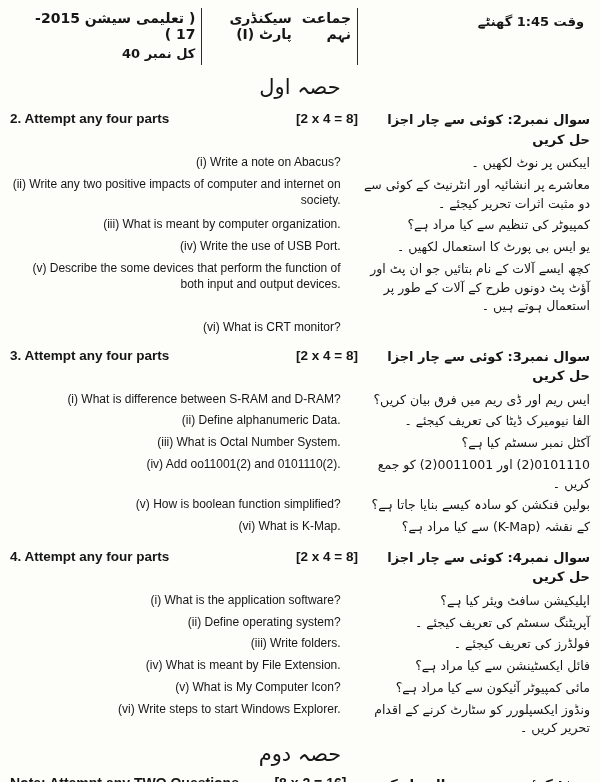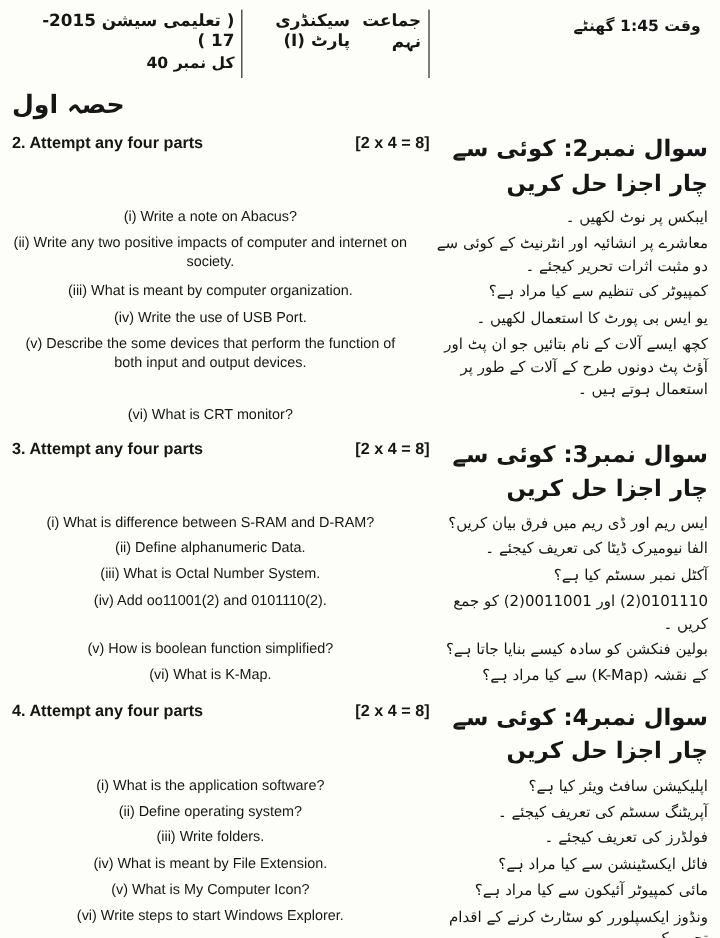--- a/index.html
+++ b/index.html
@@ -13,31 +13,31 @@
   .hcell { padding:2px 6px 4px 6px; }
   .hcell .l1 { font-weight:bold; font-size:14px; }
   .hcell .l2 { font-size:13px; font-weight:bold; margin-top:4px; }
   .h-left  { width:33%; }
   .h-mid   { width:27%; border-left:1.5px solid #2a2a2a; border-right:1.5px solid #2a2a2a; }
   .h-right { width:40%; }
   .ur { direction:rtl; font-family:"DejaVu Sans", sans-serif; }
   .h-mid .l1 { display:flex; flex-direction:row-reverse; justify-content:space-between; gap:6px; }
 
   
-  .part-heading { font-size:21px; font-weight:bold;
+  .part-heading { text-align:center; font-size:21px; font-weight:normal;
                   font-family:"DejaVu Sans", sans-serif; margin:4px 0 8px 0; }
 
   
   .row { display:flex; justify-content:space-between; align-items:flex-start; margin:0 0 3px 0; }
-  .en { width:57%; font-size:12px; line-height:1.38; text-align:center; }
+  .en { width:57%; font-size:12px; line-height:1.38; text-align:right; }
   .urtxt { width:41.5%; font-size:12.5px; line-height:1.5; direction:rtl; text-align:right;
            font-family:"DejaVu Sans", sans-serif; }
   .sec { margin-top:11px; margin-bottom:5px; }
   .sec .en { display:flex; justify-content:space-between; font-weight:bold; font-size:13.5px; width:60%; }
-  .sec .urtxt { font-weight:bold; font-size:19px; width:39%; }
+  .sec .urtxt { font-weight:bold; font-size:13px; width:39%; }
 
   
   .noterow { margin-top:8px; margin-bottom:8px; }
   .noterow .en { display:flex; justify-content:space-between; font-weight:bold; font-size:14px; width:58%; }
   .noterow .urtxt { font-weight:bold; font-size:13.5px; }
   .marks { font-weight:bold; white-space:nowrap; }
 </style>
 </head>
 <body>
 

